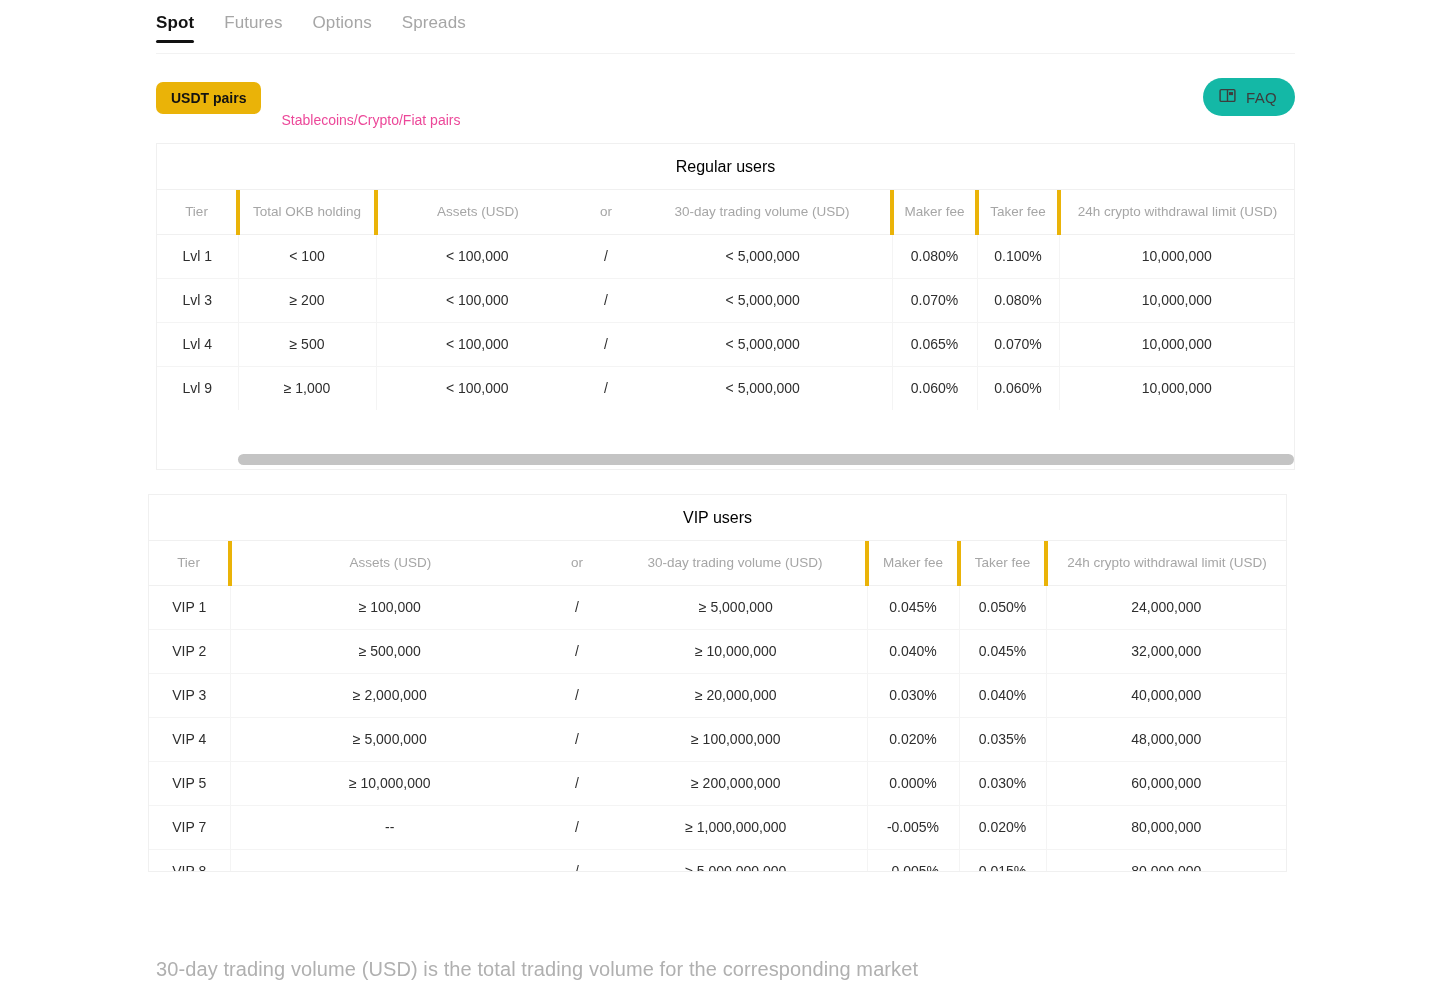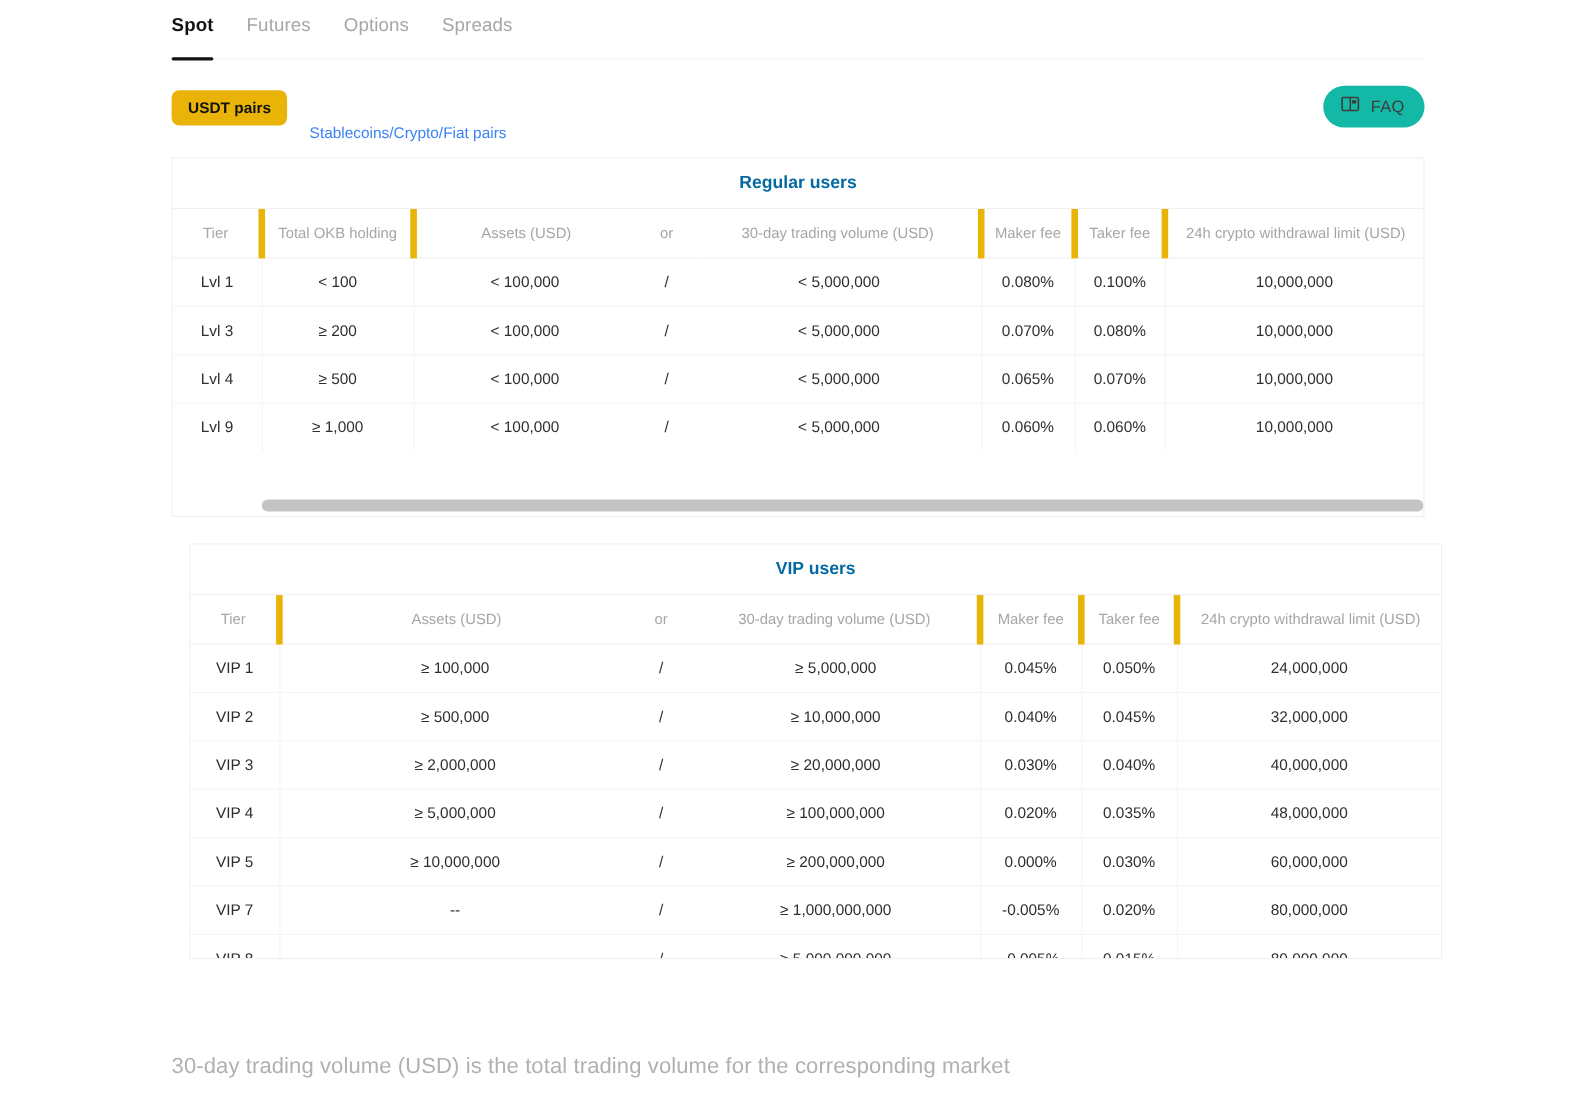--- a/index.html
+++ b/index.html
@@ -28,21 +28,21 @@
     display: flex;
     align-items: flex-start;
     gap: 30px;
   }
   .tab {
     position: relative;
     font-size: 17px;
     line-height: 22px;
     color: #a6a6a6;
     letter-spacing: .1px;
-    padding-bottom: 20px;
+    padding-bottom: 8px;
     cursor: pointer;
     white-space: nowrap;
   }
   .tab.active {
     color: #121212;
     font-weight: 700;
   }
   .tab.active::after {
     content: "";
     position: absolute;
@@ -73,21 +73,21 @@
     align-items: center;
     font-size: 14px;
     font-weight: 700;
     color: #121212;
     cursor: pointer;
     white-space: nowrap;
   }
   .pill.plain {
     background: transparent;
     font-weight: 400;
-    color: #3b82f6;
+    color: #ec4899;
     padding: 0 12px;
     margin-left: 8px;
     margin-top: 44px;
   }
   .faq-btn {
     position: absolute;
     right: 0;
     top: -2px;
     height: 38px;
     padding: 0 18px 0 15px;
@@ -106,46 +106,46 @@
   .book-icon { display: block; }
 
   
   .card {
     position: absolute;
     background: #ffffff;
     border: 1px solid #f0f0f0;
     overflow: hidden;
   }
   #card-regular { left: 156px; top: 143px; width: 1139px; height: 327px; }
-  #card-vip     { left: 172px; top: 494px; width: 1139px; height: 378px; }
+  #card-vip     { left: 148px; top: 494px; width: 1139px; height: 378px; }
 
   .card-title {
     height: 46px;
     display: flex;
     align-items: center;
     justify-content: center;
     font-size: 16px;
-    font-weight: 700;
-    color: #0369a1;
+    font-weight: 400;
+    color: #000000;
     border-bottom: 1px solid #f0f0f0;
   }
 
   table {
     width: 100%;
     border-collapse: collapse;
     table-layout: fixed;
   }
   thead th {
     height: 44px;
     font-size: 13.5px;
     font-weight: 400;
     color: #a6a6a6;
     text-align: center;
     border-bottom: 1px solid #f0f0f0;
-    border-right: 6px solid #eab308;
+    border-right: 4px solid #eab308;
     padding: 0 4px;
     white-space: nowrap;
   }
   tbody td {
     height: 44px;
     font-size: 14px;
     color: #2e2e2e;
     text-align: center;
     border-bottom: 1px solid #f4f4f4;
     border-right: 1px solid #f4f4f4;

